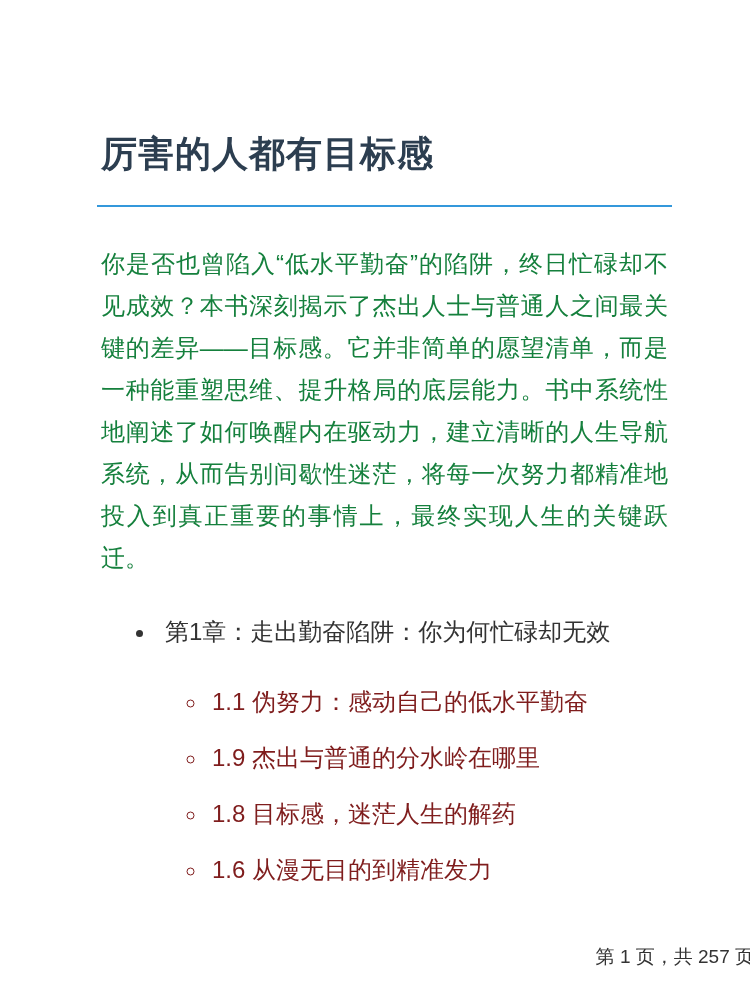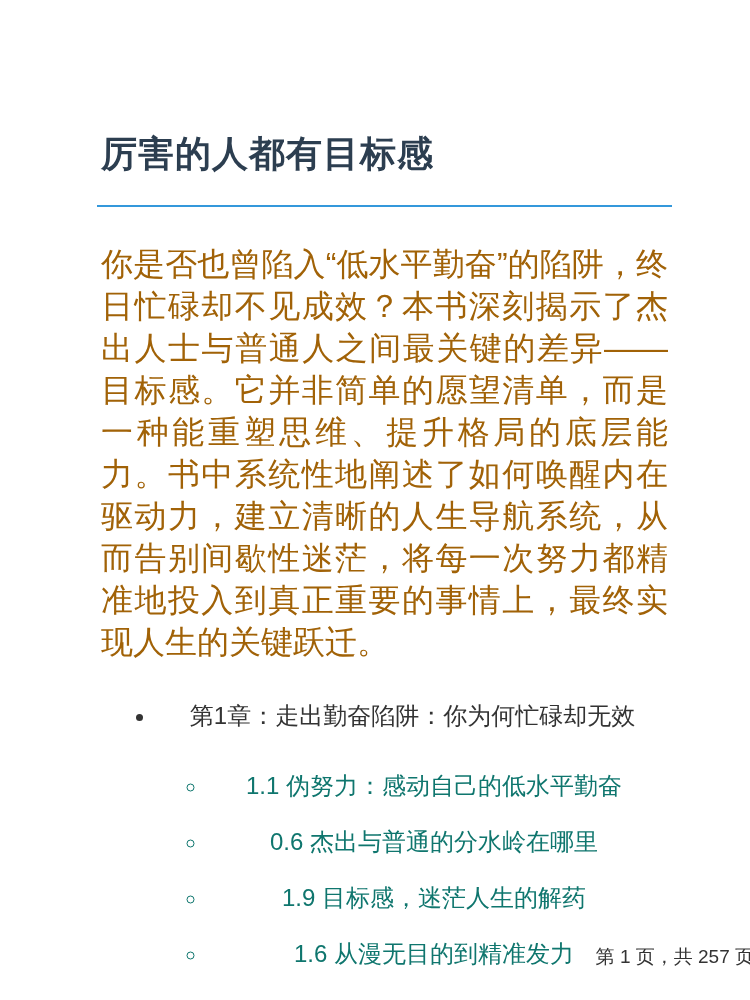--- a/index.html
+++ b/index.html
@@ -35,48 +35,47 @@
     font-size: 30px;
     line-height: 36px;
     font-weight: 700;
     color: #e74c3c;
     letter-spacing: 1px;
   }
   .summary-heading { margin-top: 35px; }
   .toc-heading { margin-top: 24px; }
   .summary-body {
     margin-top: 24px;
-    font-size: 32px;
+    font-size: 24px;
     line-height: 42px;
-    color: #a16207;
+    color: #15803d;
     text-align: justify;
     text-justify: inter-ideograph;
   }
   ul.toc-list {
     margin-top: 26px;
     list-style: disc outside;
     padding-left: 60px;
     color: #333333;
-    text-align: center;
   }
   ul.toc-list > li {
     font-size: 24px;
     line-height: 30px;
     color: #333333;
   }
   ul.toc-sublist {
     margin-top: 32px;
     list-style: circle outside;
     padding-left: 47px;
   }
   ul.toc-sublist > li {
     font-size: 24px;
     line-height: 30px;
     margin-bottom: 18px;
-    color: #0f766e;
+    color: #7f1d1d;
   }
   ul.toc-sublist > li:last-child { margin-bottom: 0; }
   .page-footer {
     position: absolute;
     left: 0; right: 0;
     bottom: 34px;
     text-align: right;
     font-size: 19px;
     color: #333333;
   }
@@ -93,22 +92,22 @@
 
 
     <p class="summary-body">你是否也曾陷入“低水平勤奋”的陷阱，终日忙碌却不见成效？本书深刻揭示了杰出人士与普通人之间最关键的差异——目标感。它并非简单的愿望清单，而是一种能重塑思维、提升格局的底层能力。书中系统性地阐述了如何唤醒内在驱动力，建立清晰的人生导航系统，从而告别间歇性迷茫，将每一次努力都精准地投入到真正重要的事情上，最终实现人生的关键跃迁。</p>
 
 
     <ul class="toc-list">
       <li>
         <span>第1章：走出勤奋陷阱：你为何忙碌却无效</span>
         <ul class="toc-sublist">
           <li>1.1 伪努力：感动自己的低水平勤奋</li>
-          <li>0.6 杰出与普通的分水岭在哪里</li>
-          <li>1.9 目标感，迷茫人生的解药</li>
+          <li>1.9 杰出与普通的分水岭在哪里</li>
+          <li>1.8 目标感，迷茫人生的解药</li>
           <li>1.6 从漫无目的到精准发力</li>
         </ul>
       </li>
     </ul>
 
   </div>
 
   <div class="page-footer">第 1 页，共 257 页</div>
 </div>
 

